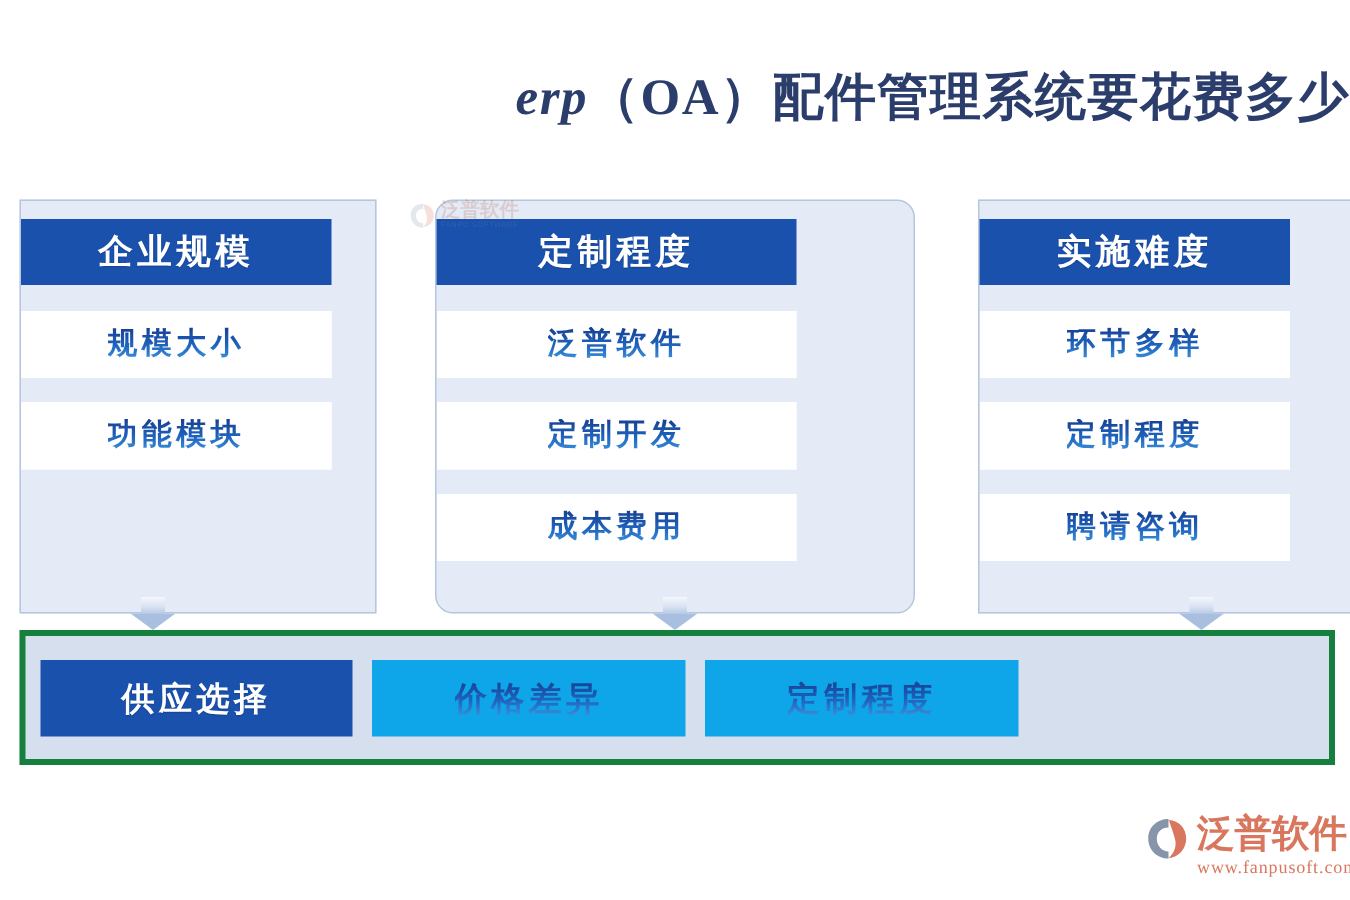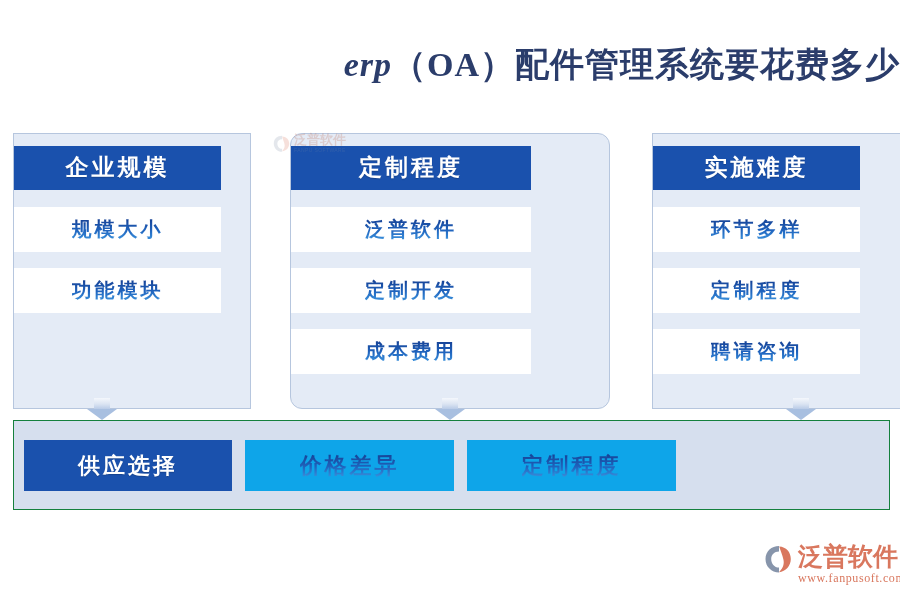--- a/index.html
+++ b/index.html
@@ -137,21 +137,21 @@
 
   
   .bottom-bar {
     position: absolute;
     left: 13px;
     top: 420px;
     width: 877px;
     height: 90px;
     box-sizing: border-box;
     background: #d6dfee;
-    border: 1px solid #15803d;
+    border: 4px solid #15803d;
     display: flex;
     align-items: center;
     padding-left: 10px;
   }
   .bottom-cell {
     height: 51px;
     line-height: 51px;
     text-align: center;
     font-size: 22px;
     font-weight: bold;

